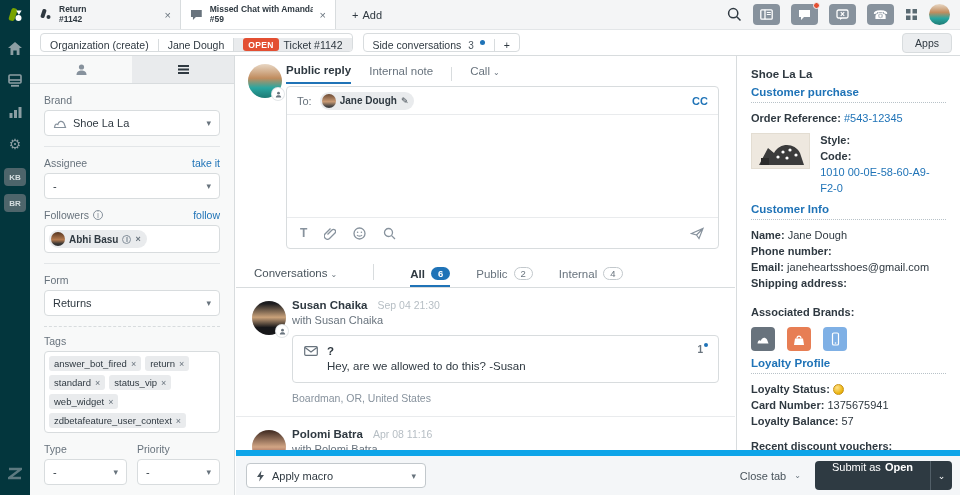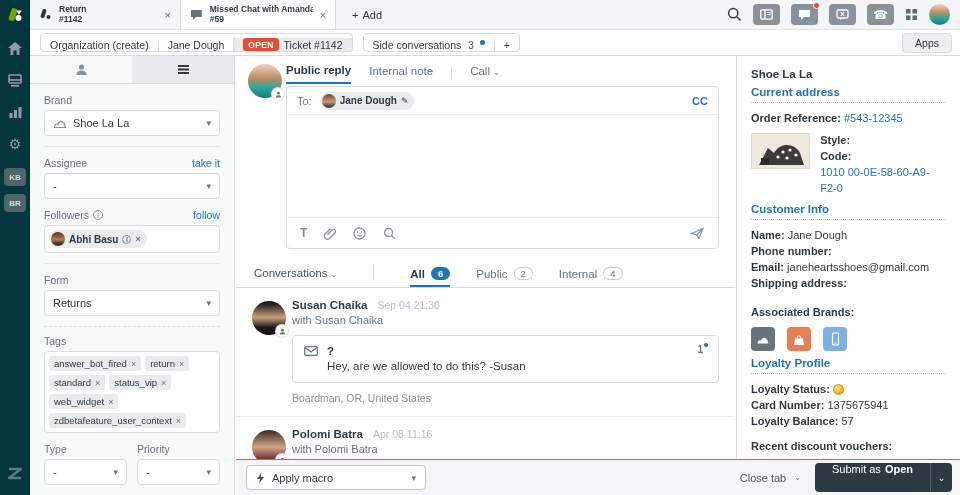--- a/index.html
+++ b/index.html
@@ -116,21 +116,21 @@
   .prod-img{width:62px;height:36px;background:#eee8df;border:1px solid #e3ddd2;display:flex;align-items:flex-end;justify-content:center;overflow:hidden}
   .brand-icons{display:flex;gap:12px;margin:6px 0 2px 0}
   .bicon{width:24px;height:24px;border-radius:4px;display:flex;align-items:center;justify-content:center;cursor:pointer}
   .bicon.shoe{background:#68737d}.bicon.bag{background:#e77e54}.bicon.phone{background:#7fb0e5}
   .coin{display:inline-block;width:11px;height:11px;border-radius:50%;background:radial-gradient(circle at 35% 30%,#ffe08a,#eab308 70%,#c8921a);border:1px solid #c8921a;vertical-align:-2px}
   .vtable{margin-top:2px}
   .vrow{display:grid;grid-template-columns:68px 1fr 52px;column-gap:6px;align-items:center;padding:5px 0 5px 4px}
   .vrow.vhead{font-weight:bold;font-size:11px;padding-bottom:3px}
 
   
-  .footerbar{position:absolute;left:236px;right:0;bottom:0;height:36px;background:#f4f6f8;border-top:1px solid #0ea5e9;display:flex;align-items:center;padding:0 8px 0 10px;z-index:30}
+  .footerbar{position:absolute;left:236px;right:0;bottom:0;height:45px;background:#f4f6f8;border-top:6px solid #0ea5e9;display:flex;align-items:center;padding:0 8px 0 10px;z-index:30}
   .macro-btn{width:180px;height:25px;background:#fff;border:1px solid #c2c8cc;border-radius:4px;display:flex;align-items:center;gap:7px;padding:0 9px;color:#2f3941;cursor:pointer}
   .macro-btn .caret{margin-left:auto;color:#68737d;font-size:9px}
   .close-tab{margin-left:auto;display:flex;align-items:center;gap:5px;color:#49545c;cursor:pointer}
   .submit-group{margin-left:14px;display:flex;height:29px;border-radius:4px;overflow:hidden;cursor:pointer}
   .submit-main{background:#2e3a42;color:#fff;display:flex;align-items:flex-start;gap:4px;padding:0 17px;font-size:11px}
   .submit-main b{font-weight:bold}
   .submit-caret{width:22px;background:#2e3a42;border-left:1px solid #525f68;display:flex;align-items:center;justify-content:center;color:#fff;font-size:9px}
   .caret{font-style:normal}
 </style>
 </head>
@@ -501,21 +501,21 @@
         <span class="conv-time">Apr 08 11:16</span>
       </div>
       <div class="conv-via">with Polomi Batra</div>
 
     </div>
   </div>
 </main>
 
 <aside class="rightpanel">
   <div class="rp-brand">Shoe La La</div>
-  <div class="rp-head">Current address</div>
+  <div class="rp-head">Customer purchase</div>
 
   <div class="rp-line"><b>Order Reference:</b> <span class="rp-link">#543-12345</span></div>
 
   <div class="prod-row">
     <div class="prod-img">
       <svg width="56" height="30" viewBox="0 0 56 30">
           <path d="M6 27 L15 10 L21 15 C27 4 42 5 47 15 L51 27 Z" fill="#3b3b3b"></path>
           <rect x="8" y="20" width="8" height="7" fill="#2b2b2b"></rect>
           <circle cx="30" cy="14" r="1.6" fill="#fff"></circle>
           <circle cx="37" cy="12" r="1.6" fill="#fff"></circle>

